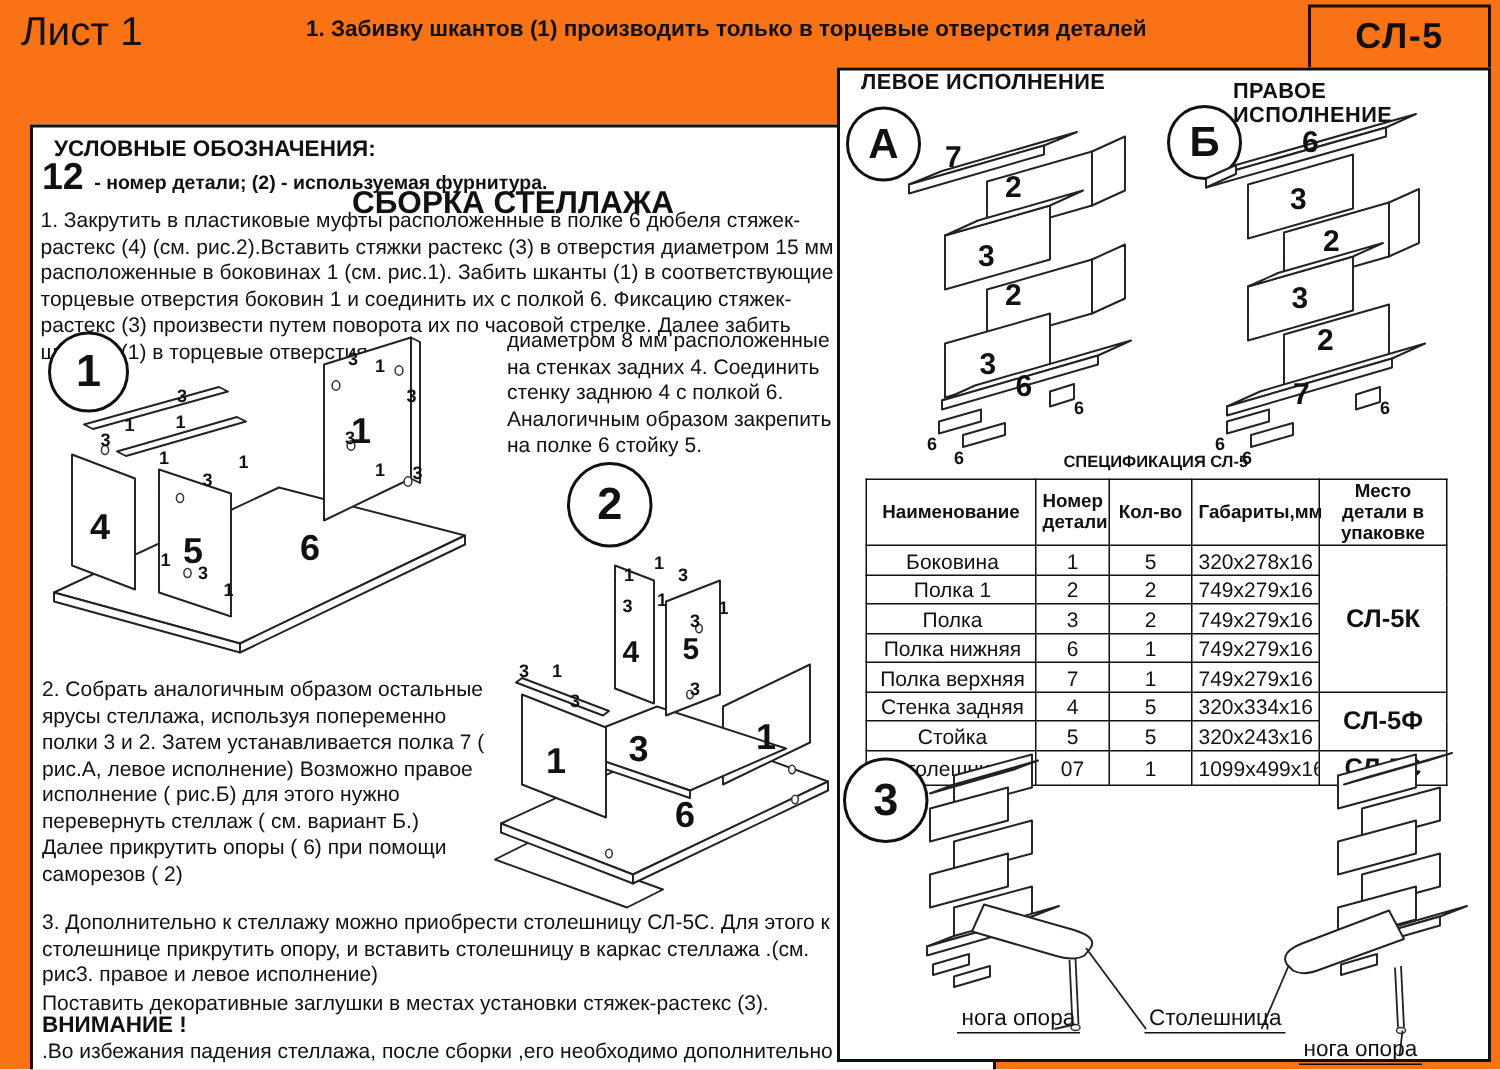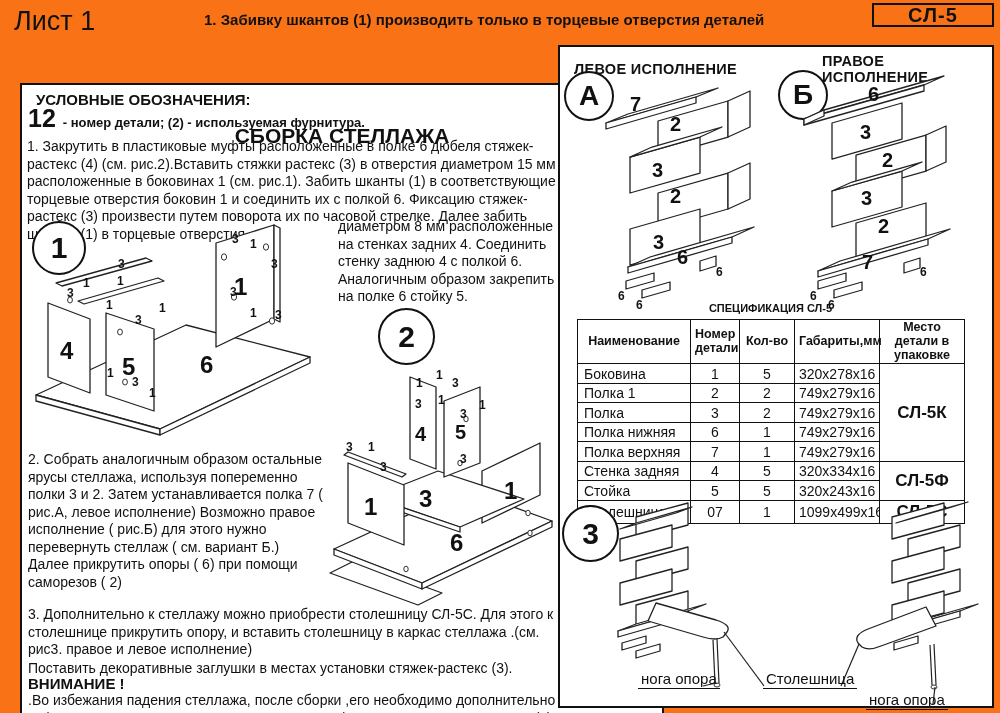--- a/index.html
+++ b/index.html
@@ -11,40 +11,40 @@
   .p{font-size:14px;line-height:1.25;color:#111;}
   .callout{position:absolute;border:2px solid #111;border-radius:50%;display:flex;
            align-items:center;justify-content:center;font-weight:bold;background:#fff;box-sizing:border-box;}
   .vtitle{font-size:14.5px;font-weight:bold;letter-spacing:.3px;}
   .underlabel{font-size:15px;border-bottom:1.6px solid #111;padding:0 3px 1px 3px;background:transparent;}
   
   table.spec{border-collapse:collapse;table-layout:fixed;background:#fff;}
   table.spec th,table.spec td{border:1.4px solid #111;padding:1px 4px;box-sizing:border-box;}
   table.spec th{font-size:12.5px;font-weight:bold;text-align:center;height:30px;line-height:1.1;}
   table.spec td{font-size:14px;height:19.5px;text-align:center;white-space:nowrap;overflow:hidden;}
-  table.spec td.name{text-align:left;padding-left:6px;margin-left:30px;}
+  table.spec td.name{text-align:center;padding-left:6px;margin-left:30px;}
   table.spec td.grp{font-size:17px;font-weight:bold;text-align:center;}
   
   svg{position:absolute;overflow:visible;}
   svg .ln{fill:#fff;stroke:#222;stroke-width:1.3;stroke-linejoin:round;}
   svg .lnn{fill:none;stroke:#222;stroke-width:1.2;stroke-linejoin:round;}
   svg .hole{fill:#fff;stroke:#333;stroke-width:1;}
   svg text{font-family:"Liberation Sans",sans-serif;fill:#111;}
   svg text.mark{font-size:12px;font-weight:bold;}
   svg text.plabel{font-size:24px;font-weight:bold;}
   svg text.mlabel{font-size:20px;font-weight:bold;}
 </style>
 </head>
 <body>
 
 <div id="page">
 
   <div class="abs" style="left:14px;top:6px;font-size:27px;">Лист 1</div>
   <div class="abs bold" style="left:168px;top:11px;font-size:15px;margin-left:36px;">1. Забивку шкантов (1) производить только в торцевые отверстия деталей</div>
-  <div class="abs bold" style="left:872px;top:3px;width:122px;height:24px;border:2.2px solid #111;display:flex;align-items:center;justify-content:center;font-size:20px;letter-spacing:1px;box-sizing:border-box;">СЛ-5</div>
+  <div class="abs bold" style="left:872px;top:3px;width:122px;height:44px;border:2.2px solid #111;display:flex;align-items:center;justify-content:center;font-size:24px;letter-spacing:1px;box-sizing:border-box;">СЛ-5</div>
 
   <div class="panel" style="left:20px;top:45px;width:644px;height:663px;margin-top:38px;">
 
     <div class="abs bold" style="left:14px;top:6px;font-size:15px;">УСЛОВНЫЕ ОБОЗНАЧЕНИЯ:</div>
     <div class="abs" style="left:6px;top:19px;display:flex;align-items:baseline;gap:7px;">
       <span class="bold" style="font-size:25px;">12</span>
       <span class="bold" style="font-size:13px;">- номер детали;  (2) - используемая фурнитура.</span>
     </div>
     <div class="abs bold" style="left:0;top:39px;width:100%;text-align:center;font-size:21px;">СБОРКА СТЕЛЛАЖА</div>
 
@@ -133,21 +133,21 @@
     </svg>
 
     <div class="abs p" style="left:6px;top:521px;width:537px;">3. Дополнительно к стеллажу можно приобрести столешницу СЛ-5С. Для этого к столешнице прикрутить  опору, и вставить столешницу в каркас стеллажа .(см. рис3. правое и левое исполнение)</div>
     <div class="abs p" style="left:6px;top:575px;width:537px;">Поставить декоративные заглушки в местах установки стяжек-растекс (3).</div>
     <div class="abs bold" style="left:6px;top:590px;font-size:15px;">ВНИМАНИЕ !</div>
     <div class="abs p" style="left:6px;top:607px;width:537px;">.Во избежания падения стеллажа, после сборки ,его необходимо дополнительно зафиксировать к стене . Для этого в комплекте фурнитуры имеются подаесы (7), которые крепятся к стеллажу саморезами (8).</div>
   </div>
 
   <div class="panel" style="left:558px;top:45px;width:436px;height:663px;">
 
-    <div class="abs vtitle" style="left:14px;top:14px;">ЛЕВОЕ ИСПОЛНЕНИЕ</div>
+    <div class="abs vtitle" style="left:14px;top:0;">ЛЕВОЕ ИСПОЛНЕНИЕ</div>
     <div class="abs vtitle" style="left:262px;top:6px;">ПРАВОЕ ИСПОЛНЕНИЕ</div>
 
     <div class="callout" style="left:4px;top:24px;width:50px;height:50px;font-size:28px;">А</div>
     <div class="callout" style="left:218px;top:23px;width:50px;height:50px;font-size:28px;">Б</div>
 
     <svg style="left:40px;top:16px;" width="172" height="244" viewBox="0 0 172 244">
       <polygon class="ln" points="58,58 128,38 128,74 58,94"></polygon>
       <polygon class="ln" points="128,38 150,28 150,64 128,74"></polygon>
       <polygon class="ln" points="6,60 96,34 118,25 28,51"></polygon>
       <polygon class="ln" points="6,60 96,34 96,40 6,66"></polygon>

